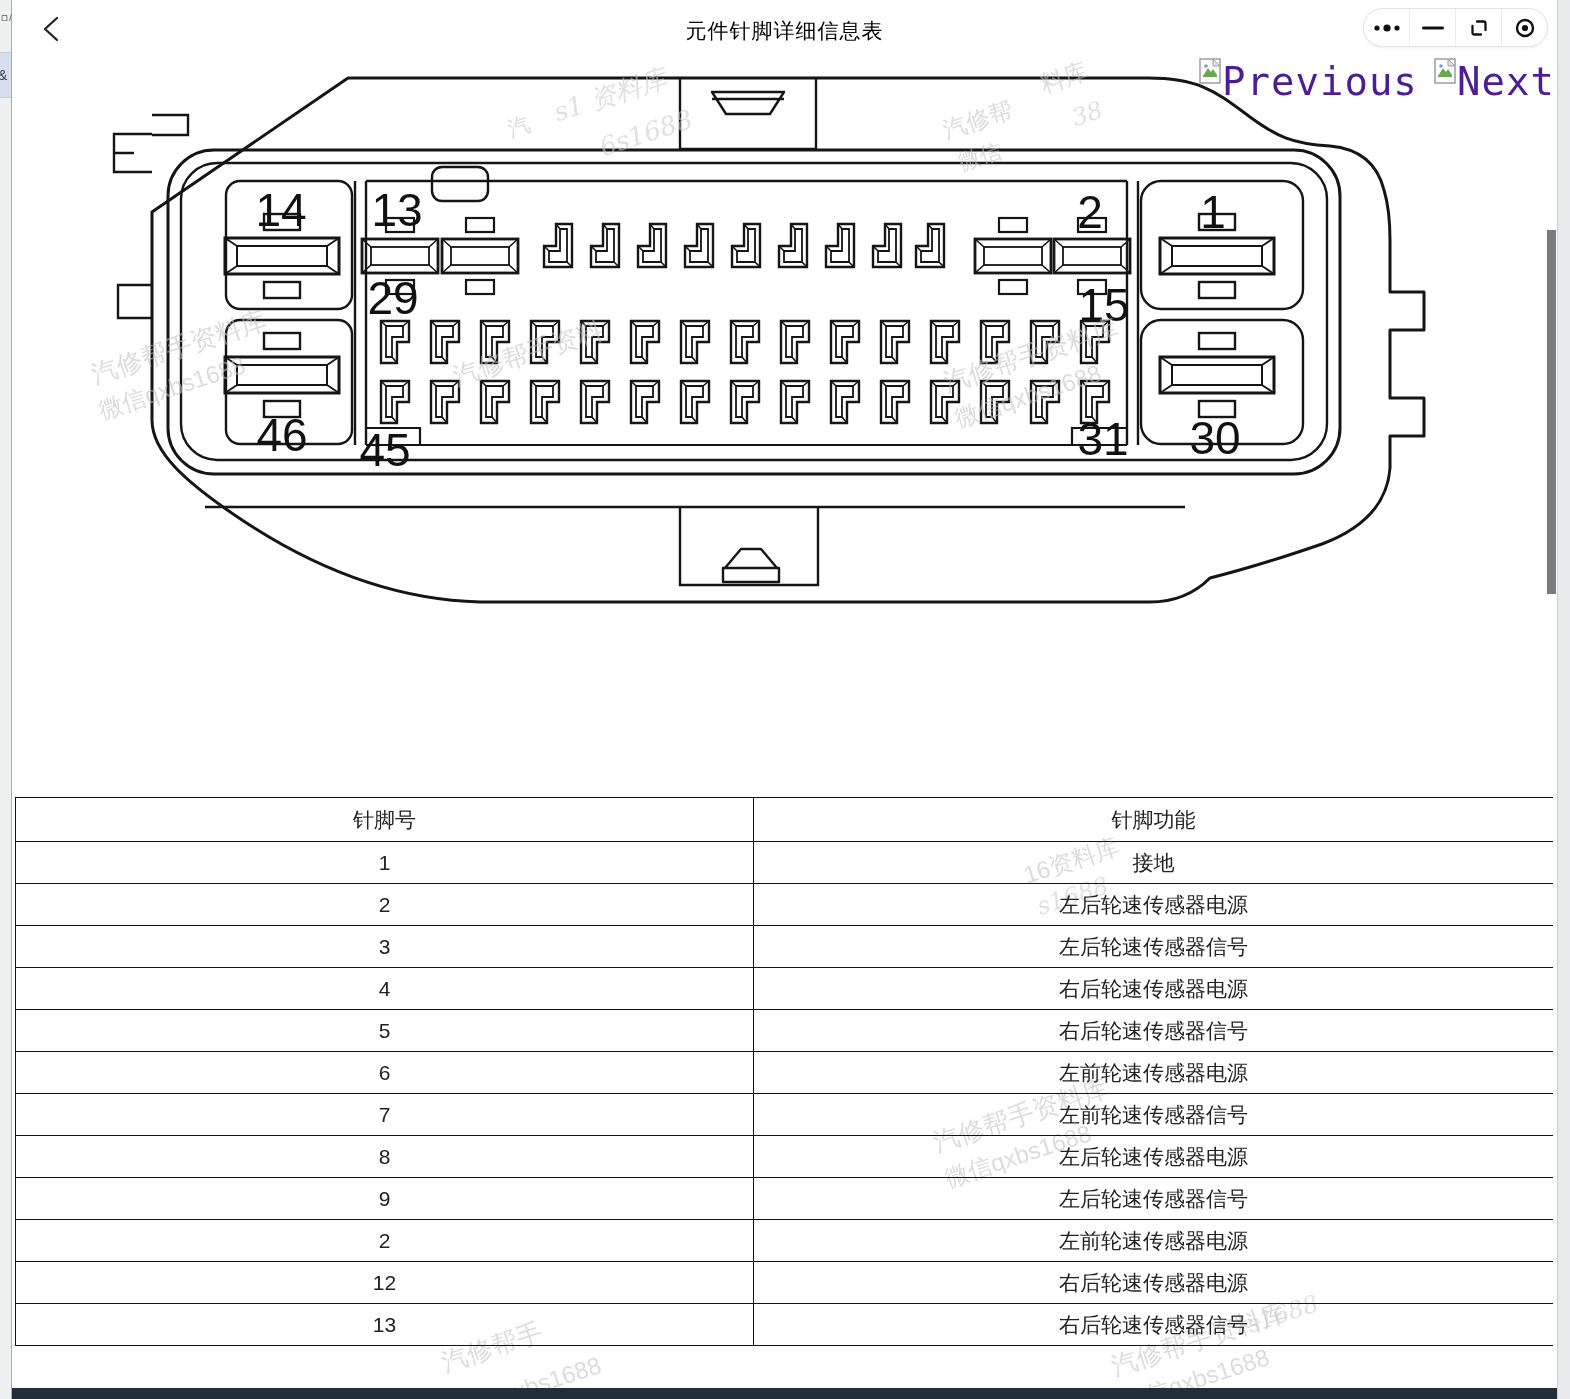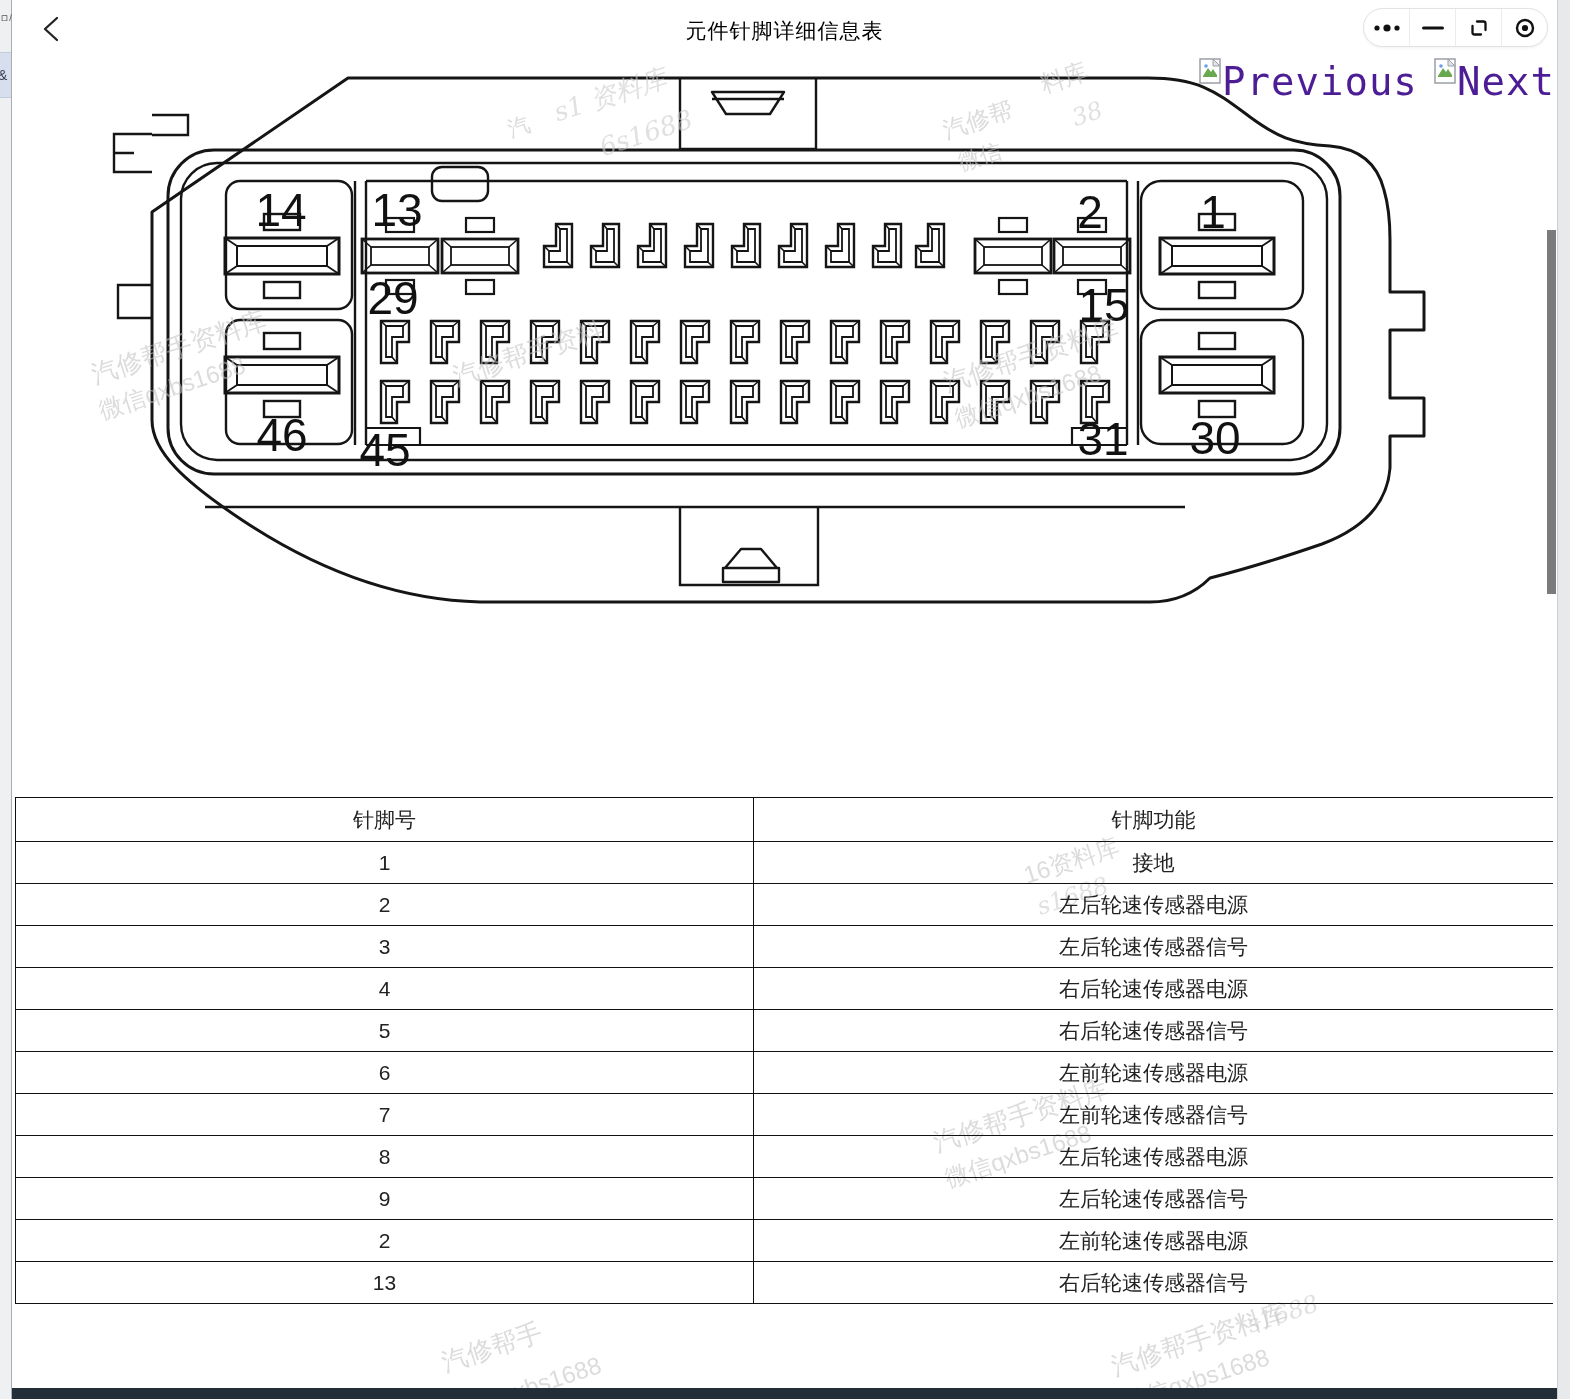--- a/index.html
+++ b/index.html
@@ -311,20 +311,24 @@
         </tr>
     <tr>
           <td>9</td>
           <td>左后轮速传感器信号</td>
         </tr>
     <tr>
           <td>2</td>
           <td>左前轮速传感器电源</td>
         </tr>
     <tr>
+          <td>12</td>
+          <td>右后轮速传感器电源</td>
+        </tr>
+    <tr>
           <td>13</td>
           <td>右后轮速传感器信号</td>
         </tr>
   </tbody>
     </table>
 </div>
 
 <div id="scroll-thumb" class="abs"></div>
 <div id="right-strip" class="abs"></div>
 <div id="bottom-bar" class="abs"></div>

